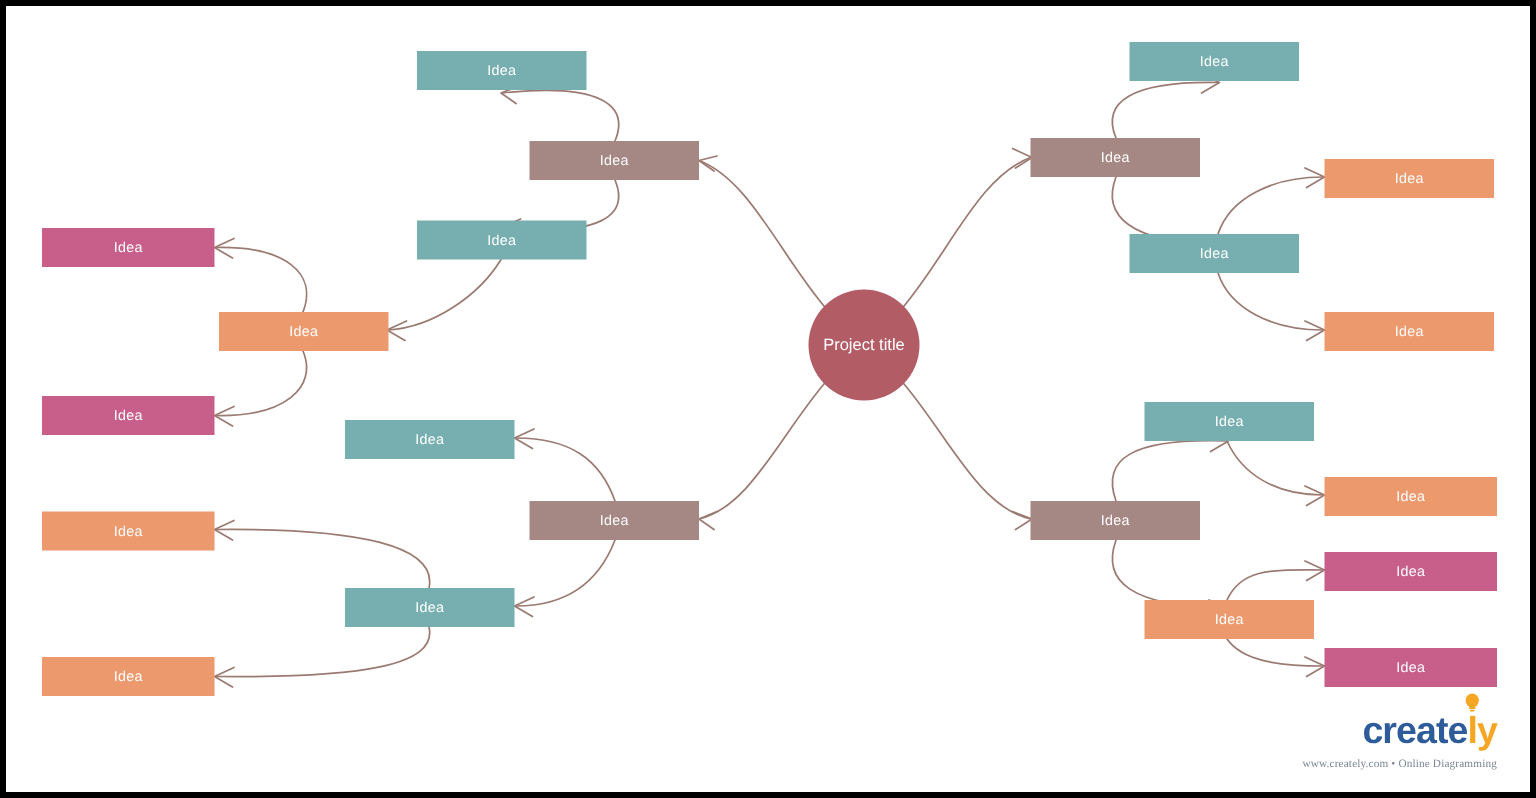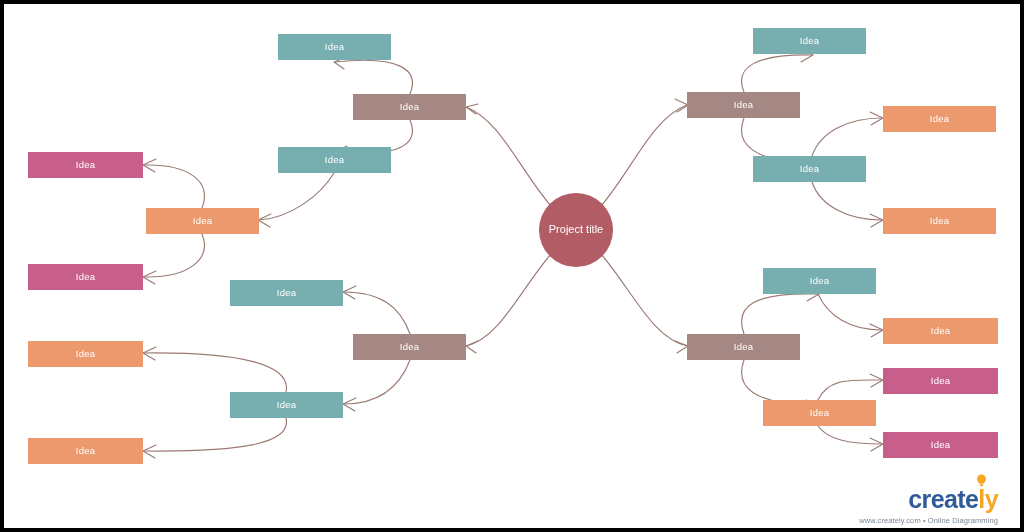--- a/index.html
+++ b/index.html
@@ -61,21 +61,21 @@
     fill: none;
     stroke-width: 1.15;
     stroke-linecap: round;
     stroke-linejoin: round;
   }
 
   
   #watermark {
     position: absolute;
     right: 22px;
-    bottom: 4px;
+    bottom: 16px;
     text-align: right;
     line-height: 1;
     user-select: none;
   }
   #wm-wordmark {
     font-family: "Liberation Sans", sans-serif;
     font-size: 25px;
     font-weight: bold;
     color: #2E5C9A;
     letter-spacing: -0.6px;
@@ -87,21 +87,21 @@
     color: #F5A623;
   }
   #wm-bulb {
     position: absolute;
     right: 11px;
     top: -13px;
     width: 11px;
     height: 13px;
   }
   #wm-tagline {
-    font-family: Liberation Sans, sans-serif;
+    font-family: Liberation Serif, serif;
     font-size: 7.5px;
     color: #7A8694;
     margin-top: 2px;
     letter-spacing: 0.1px;
   }
 </style>
 </head>
 <body>
 
 <div id="canvas-frame">

